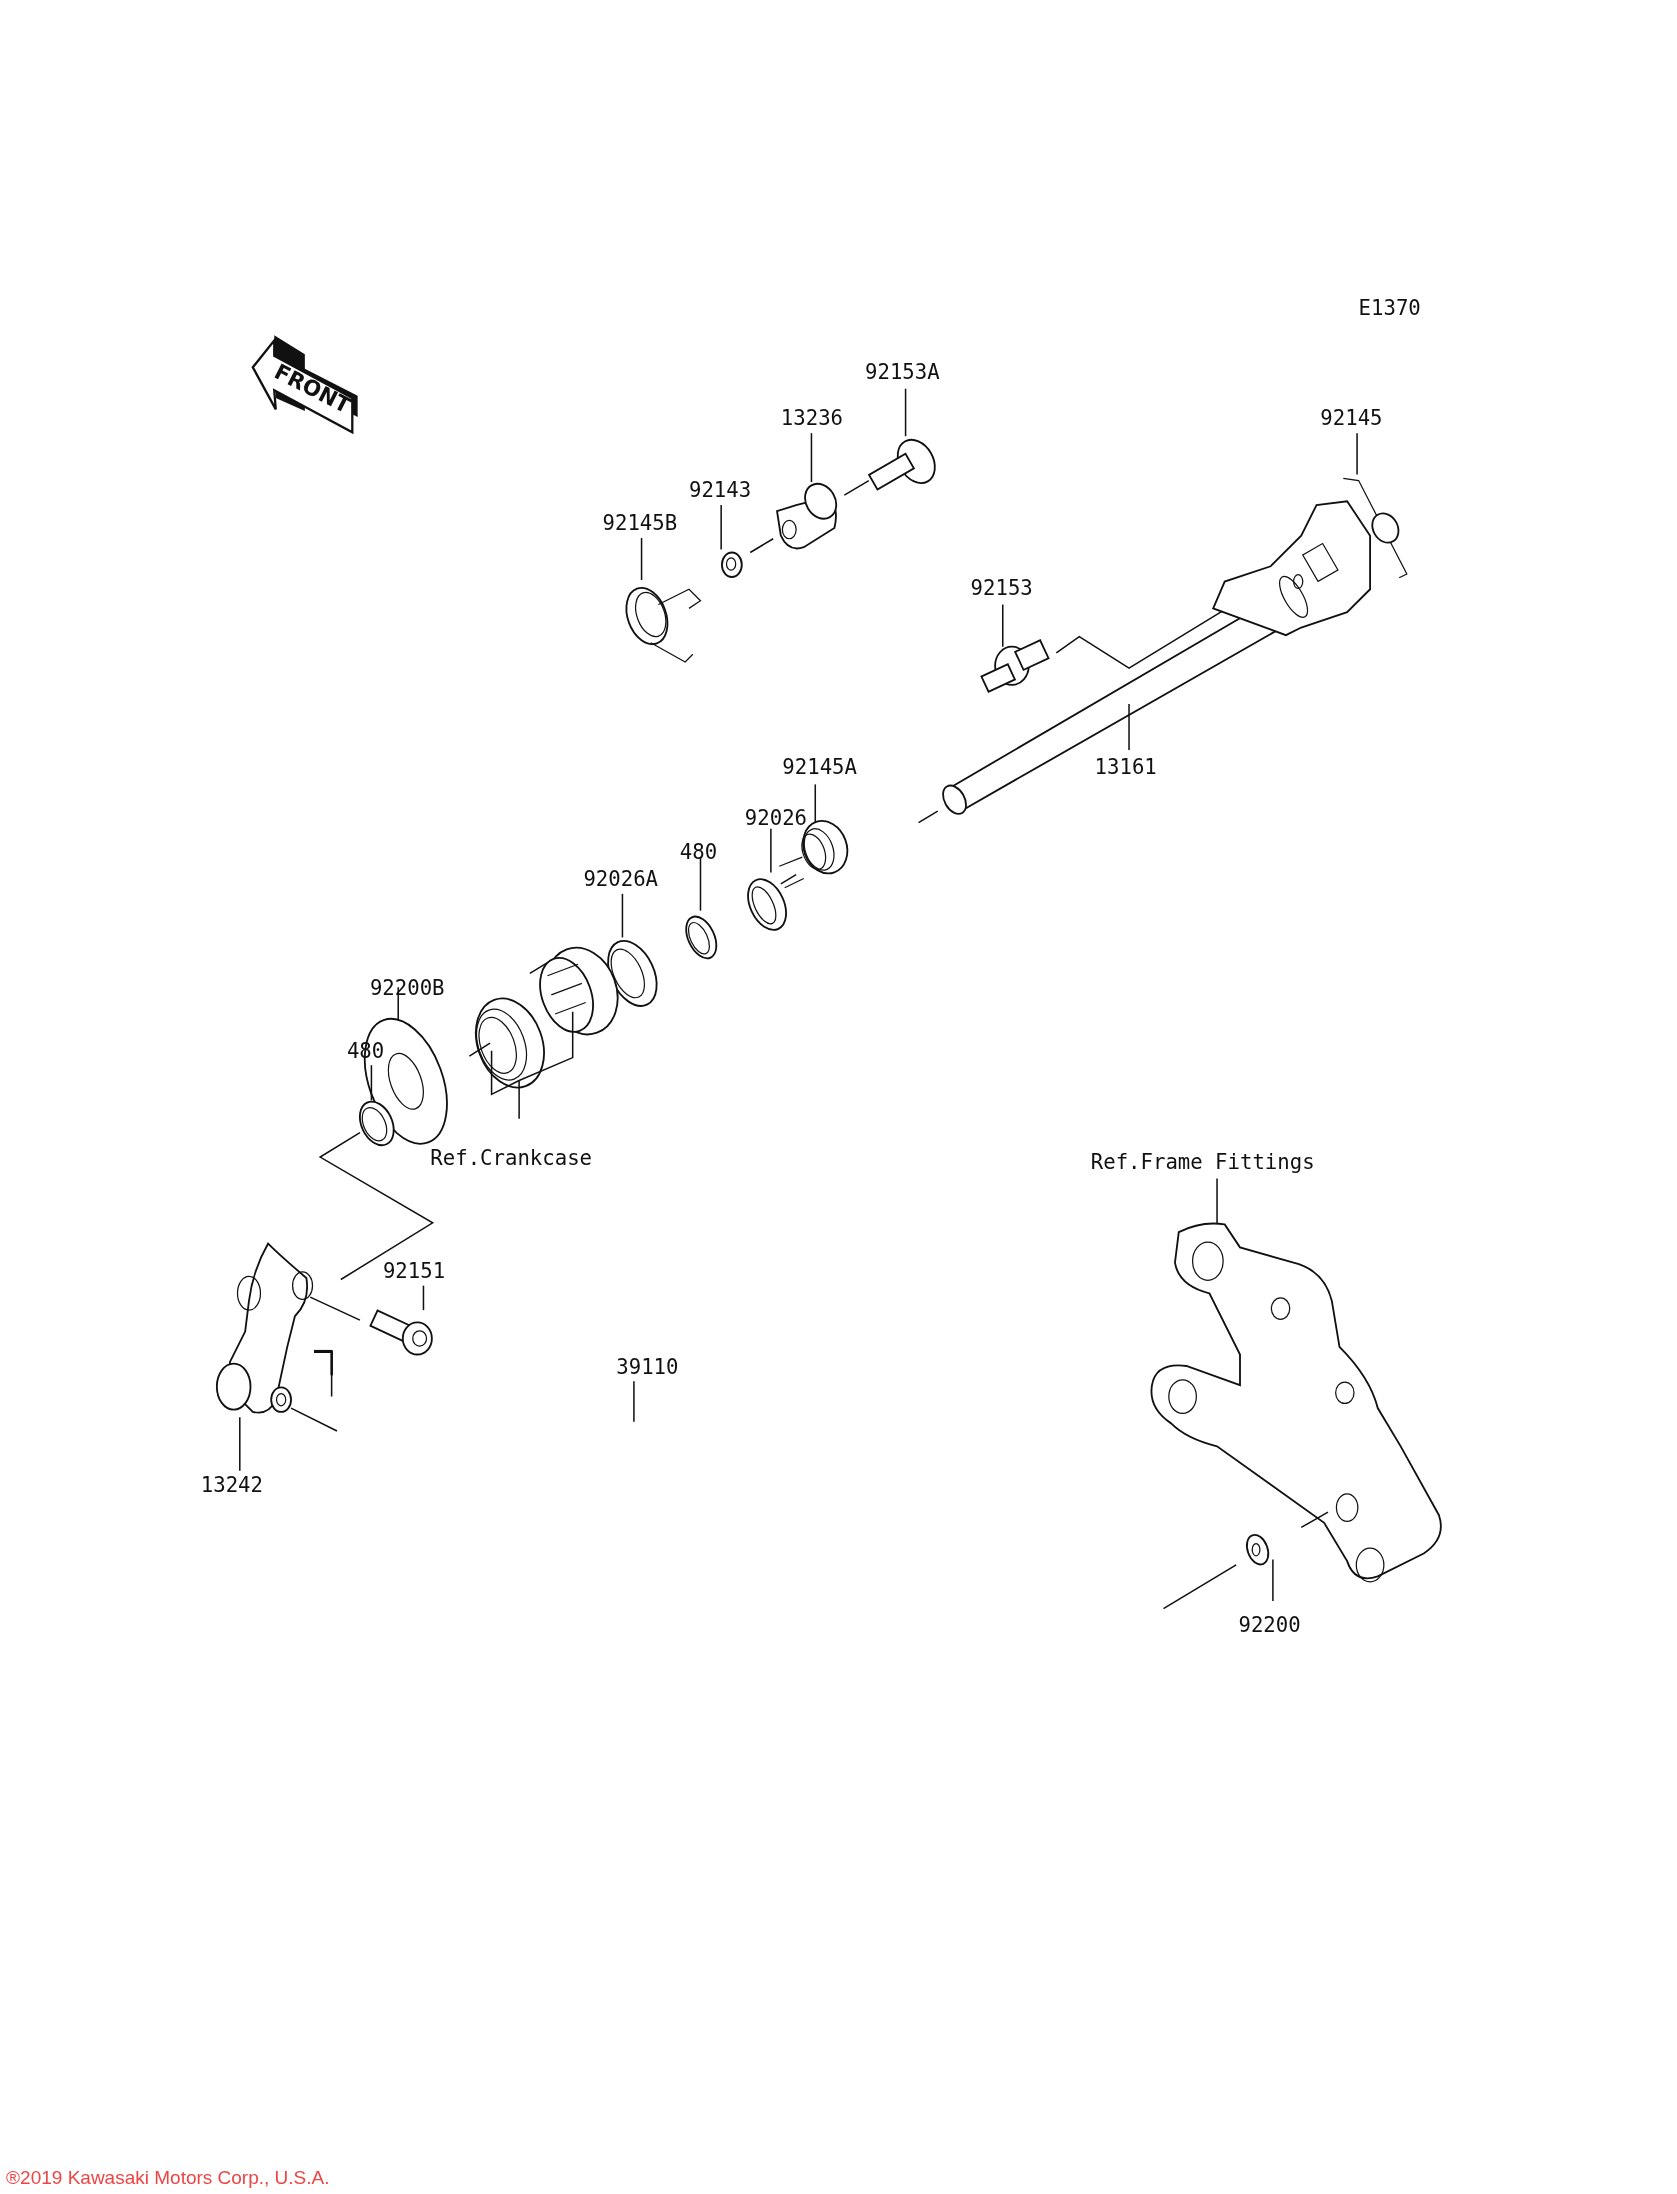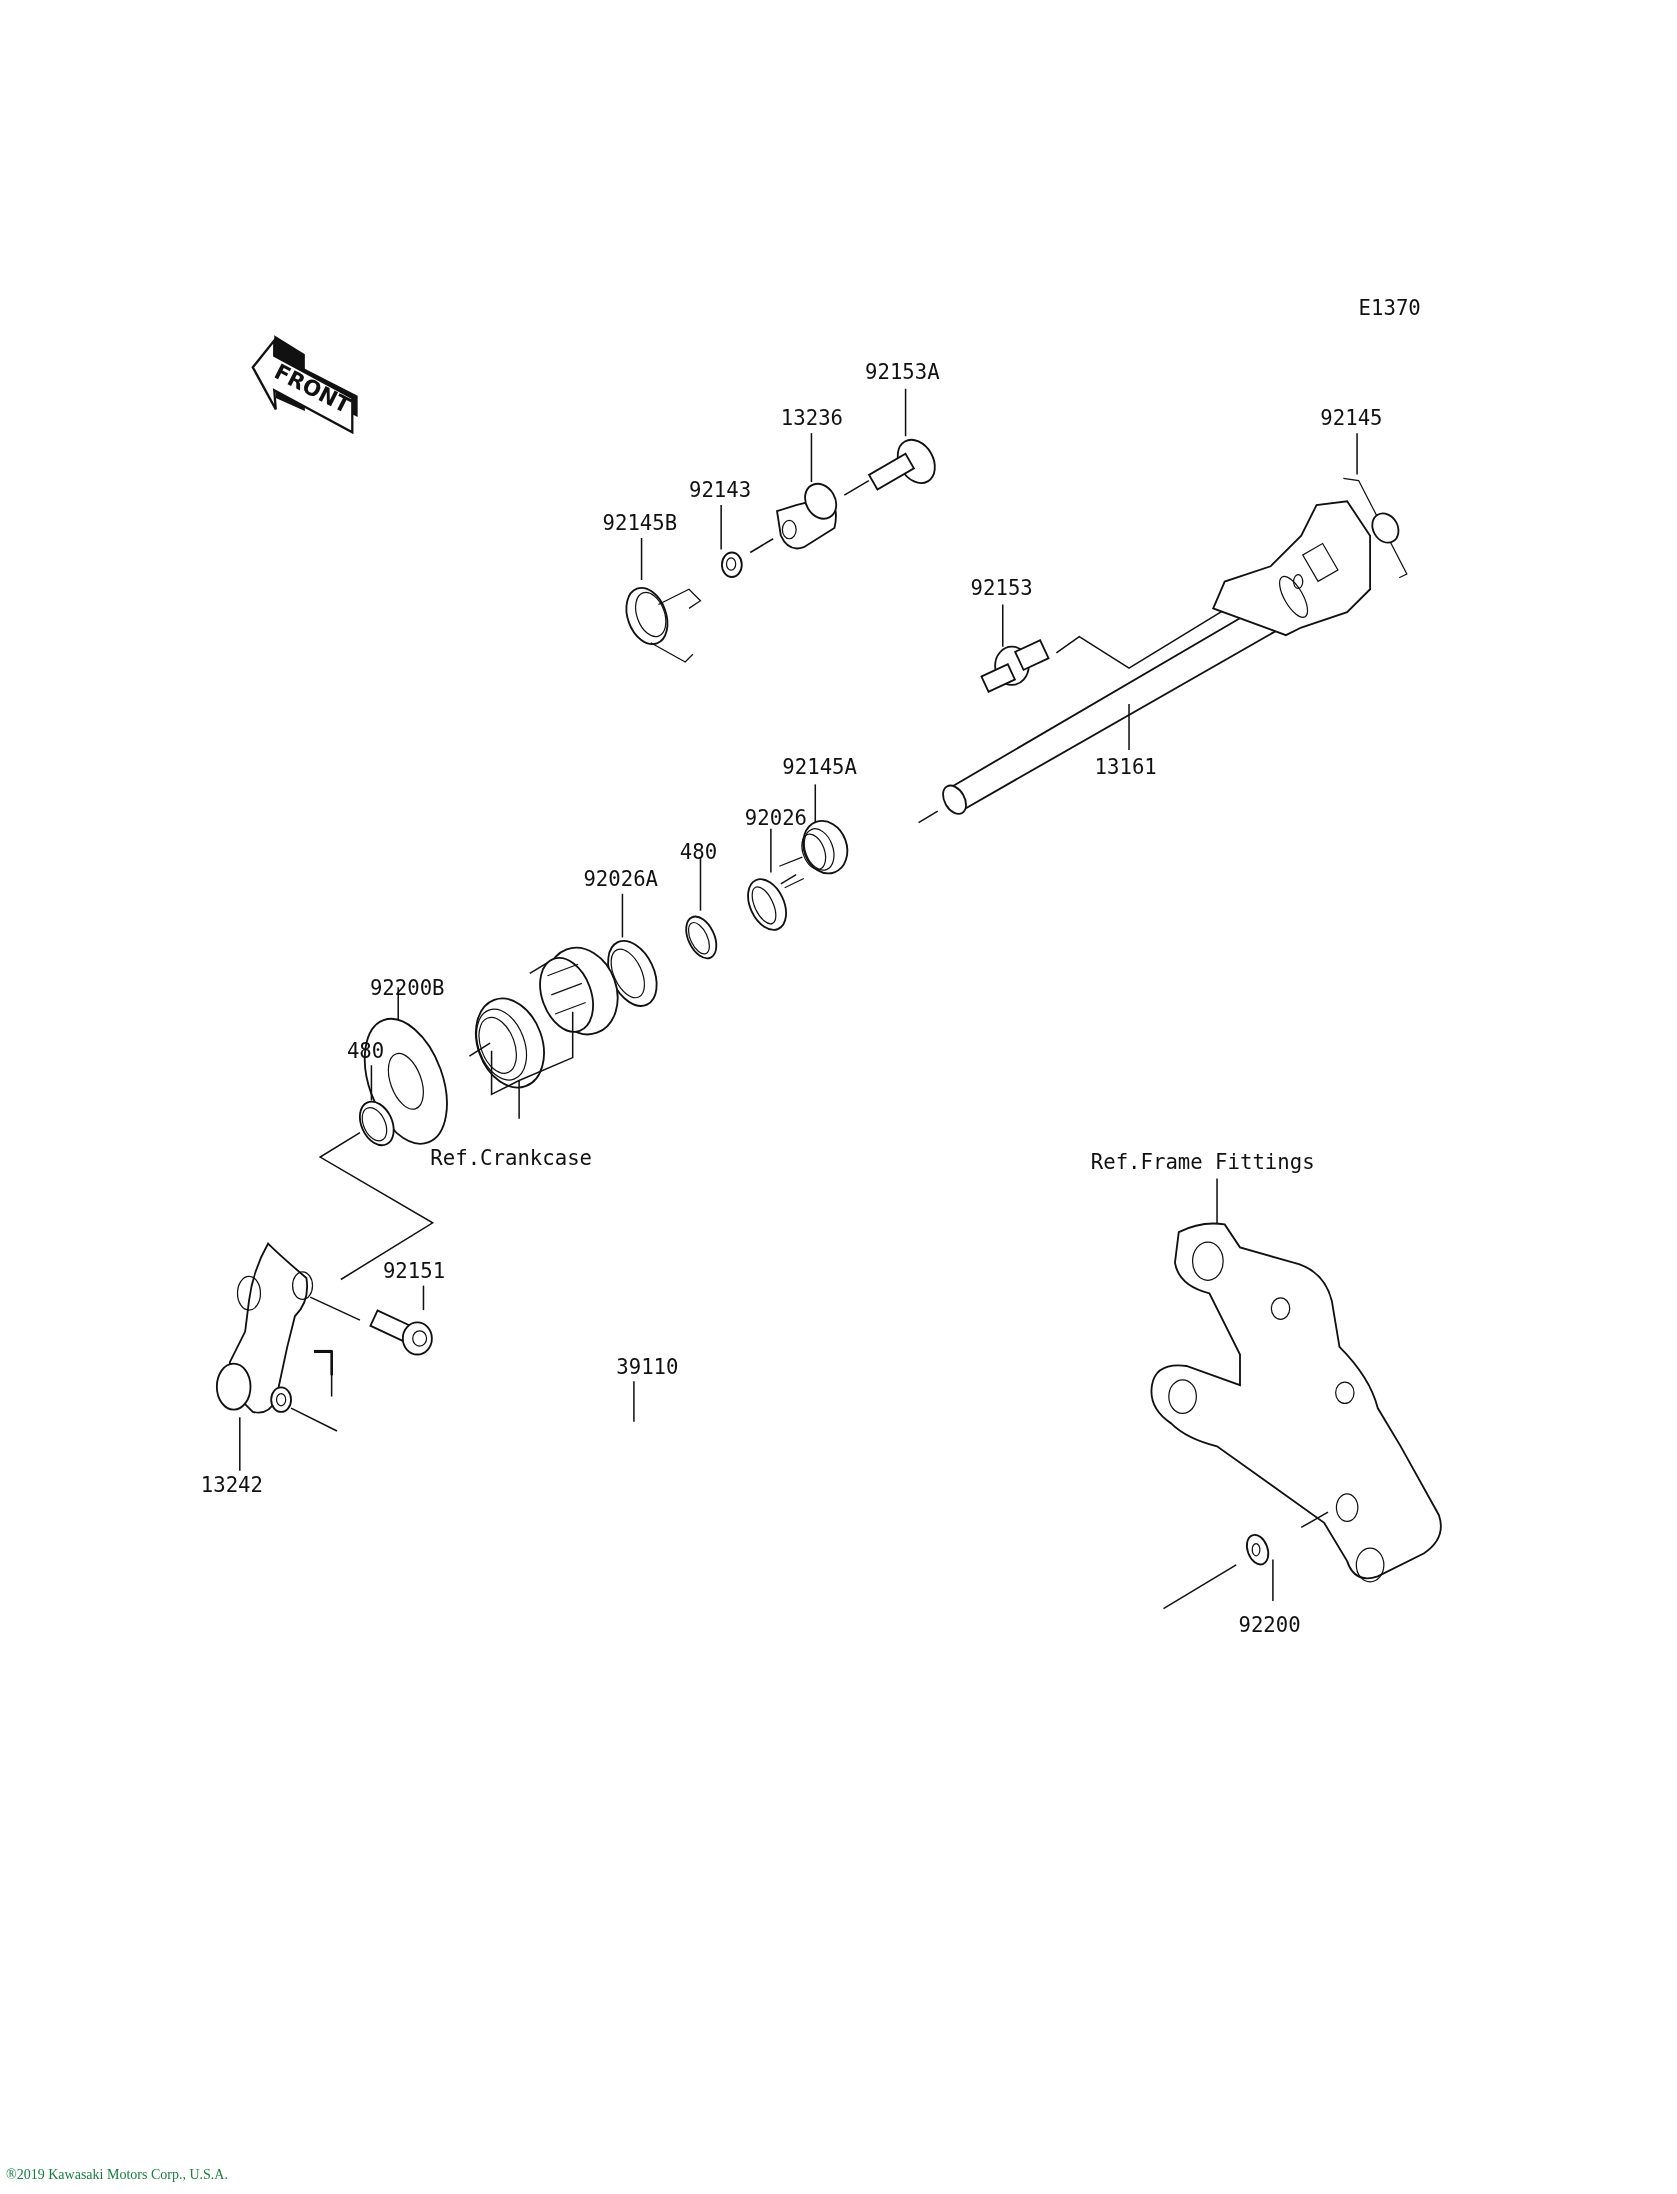--- a/index.html
+++ b/index.html
@@ -2,21 +2,21 @@
 <html style="font-size:12.2px"><head>
 <meta charset="utf-8">
 <style>
   html,body{margin:0;padding:0;background:#ffffff;}
   body{width:1678px;height:2194px;position:relative;overflow:hidden;}
   #diagram{position:absolute;left:0;top:0;width:1678px;height:2194px;}
   .lbl{font-family:"DejaVu Sans Mono","Liberation Mono",monospace;font-size:27px;fill:#111;}
   .ln{stroke:#111;stroke-width:2;fill:none;}
   .part{stroke:#111;stroke-width:2.4;fill:#fff;}
   .thin{stroke:#111;stroke-width:1.6;fill:none;}
-  #copyright{position:absolute;left:6.1px;top:2167px;font-family:Liberation Serif, serif;font-size:14px;color:#15803d;}
+  #copyright{position:absolute;left:6.1px;top:2167px;font-family:Liberation Sans, sans-serif;font-size:19px;color:#ef4444;}
 </style>
 </head>
 <body>
 
 <svg id="diagram" viewBox="0 0 2192 2867" xmlns="http://www.w3.org/2000/svg">
 
   <text class="lbl" x="1775" y="412">E1370</text>
 
   <g>
     <polygon points="358,438 398,463 398,482 467,517 467,545 398,510 398,537 360,520" fill="#111"></polygon>

